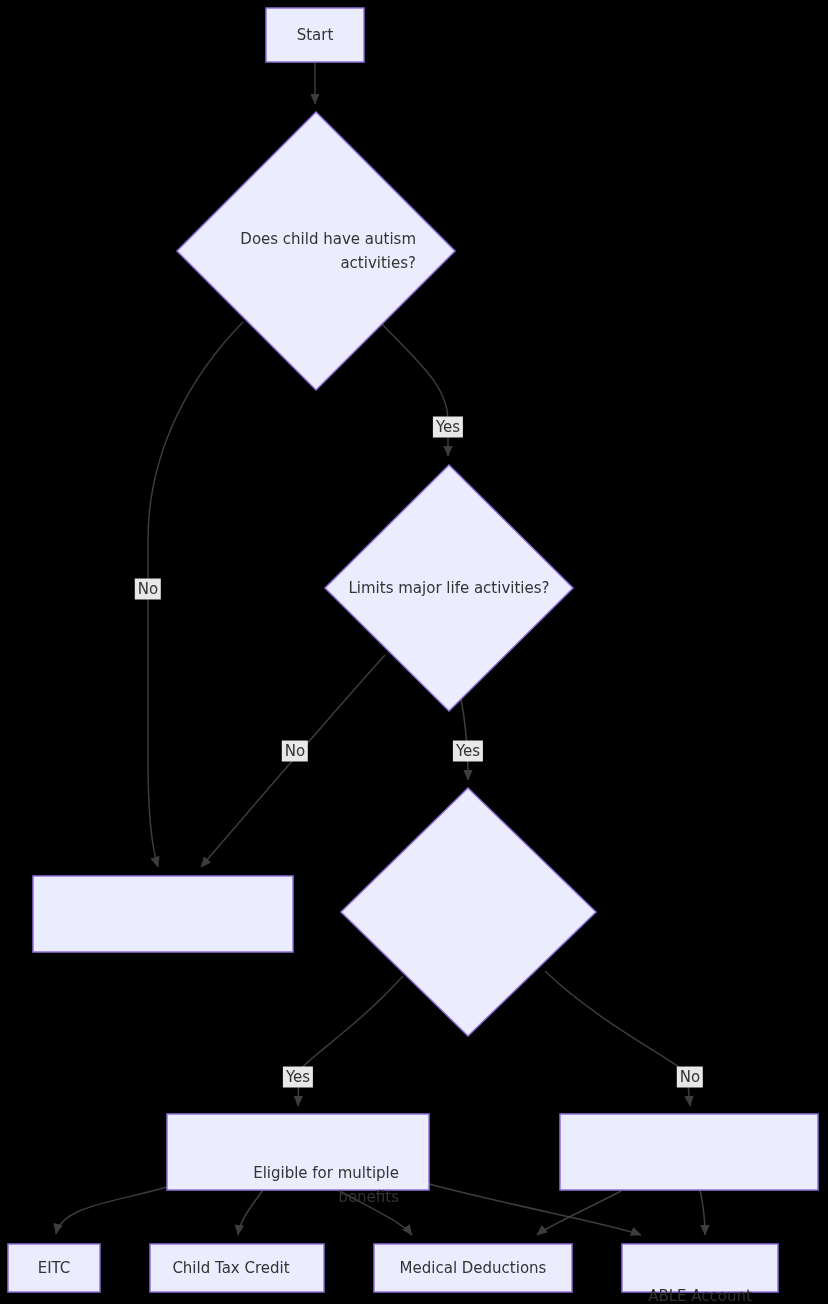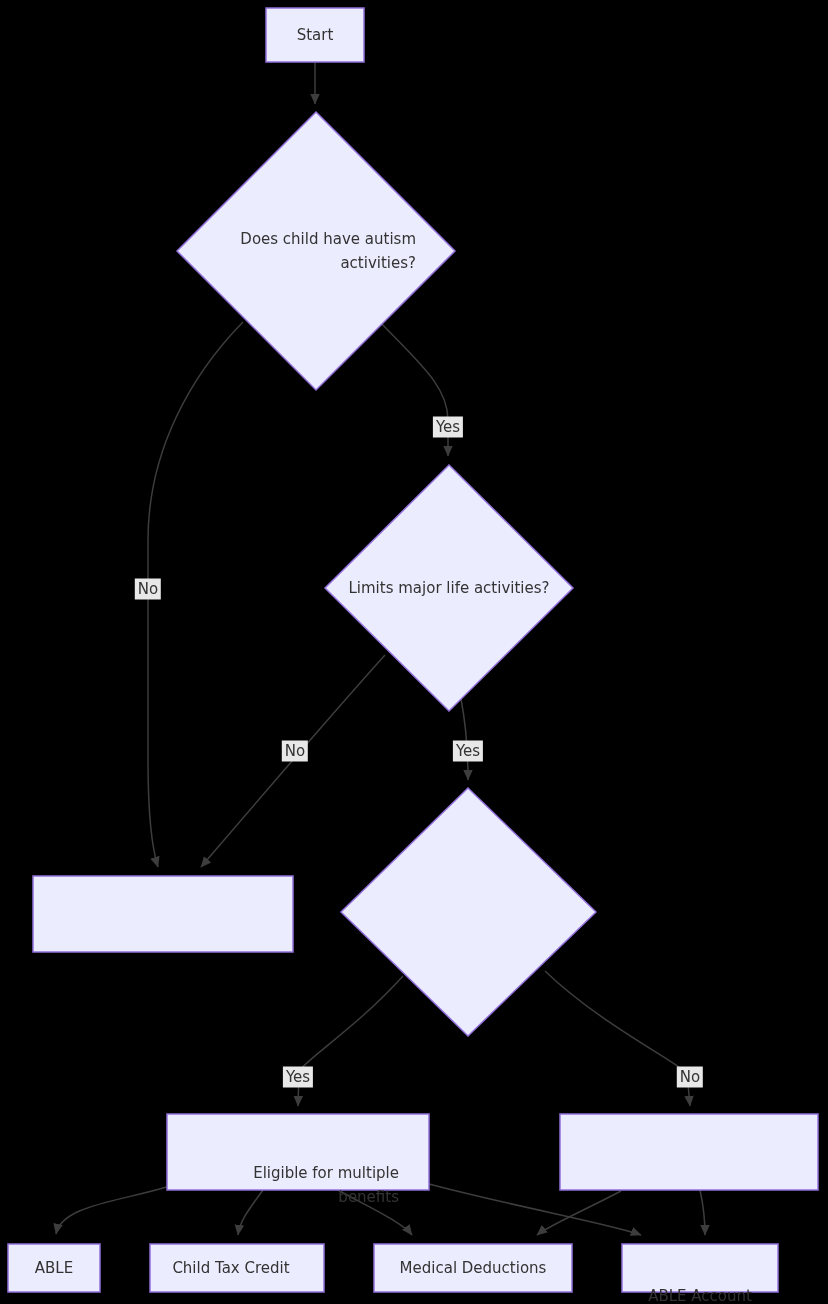--- a/index.html
+++ b/index.html
@@ -76,21 +76,21 @@
 
   <div class="node-label" style="left:216px;top:211px;width:200px;height:80px;">Does child have autism activities?</div>
 
   <div class="node-label nowrap" style="left:319px;top:568px;width:260px;height:40px;">Limits major life activities?</div>
 
 
 
   <div class="node-label" style="left:197px;top:1114px;width:202px;height:76px;margin-top:33px;">Eligible for multiple benefits</div>
 
 
-  <div class="node-label nowrap" style="left:8px;top:1244px;width:92px;height:48px;">ABLE</div>
+  <div class="node-label nowrap" style="left:8px;top:1244px;width:92px;height:48px;">EITC</div>
 
   <div class="node-label nowrap" style="left:150px;top:1244px;width:162px;height:48px;">Child Tax Credit</div>
 
   <div class="node-label nowrap" style="left:374px;top:1244px;width:198px;height:48px;border-radius:22px;">Medical Deductions</div>
 
   <div class="node-label nowrap" style="left:622px;top:1244px;width:156px;height:32px;margin-top:36px;">ABLE Account</div>
 
   <div class="edge-label" style="left:448px;top:427px;">Yes</div>
 
   <div class="edge-label" style="left:148px;top:589px;">No</div>

